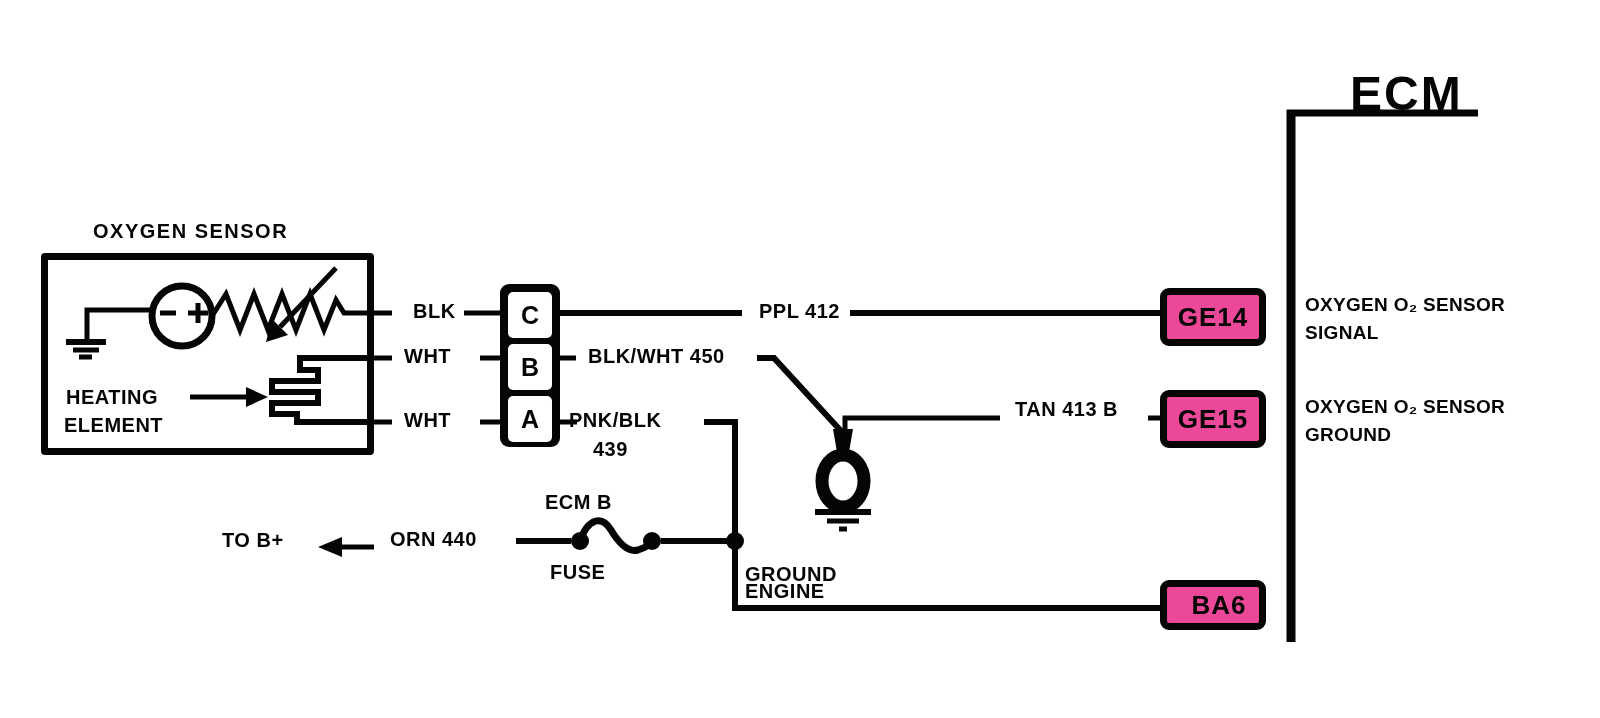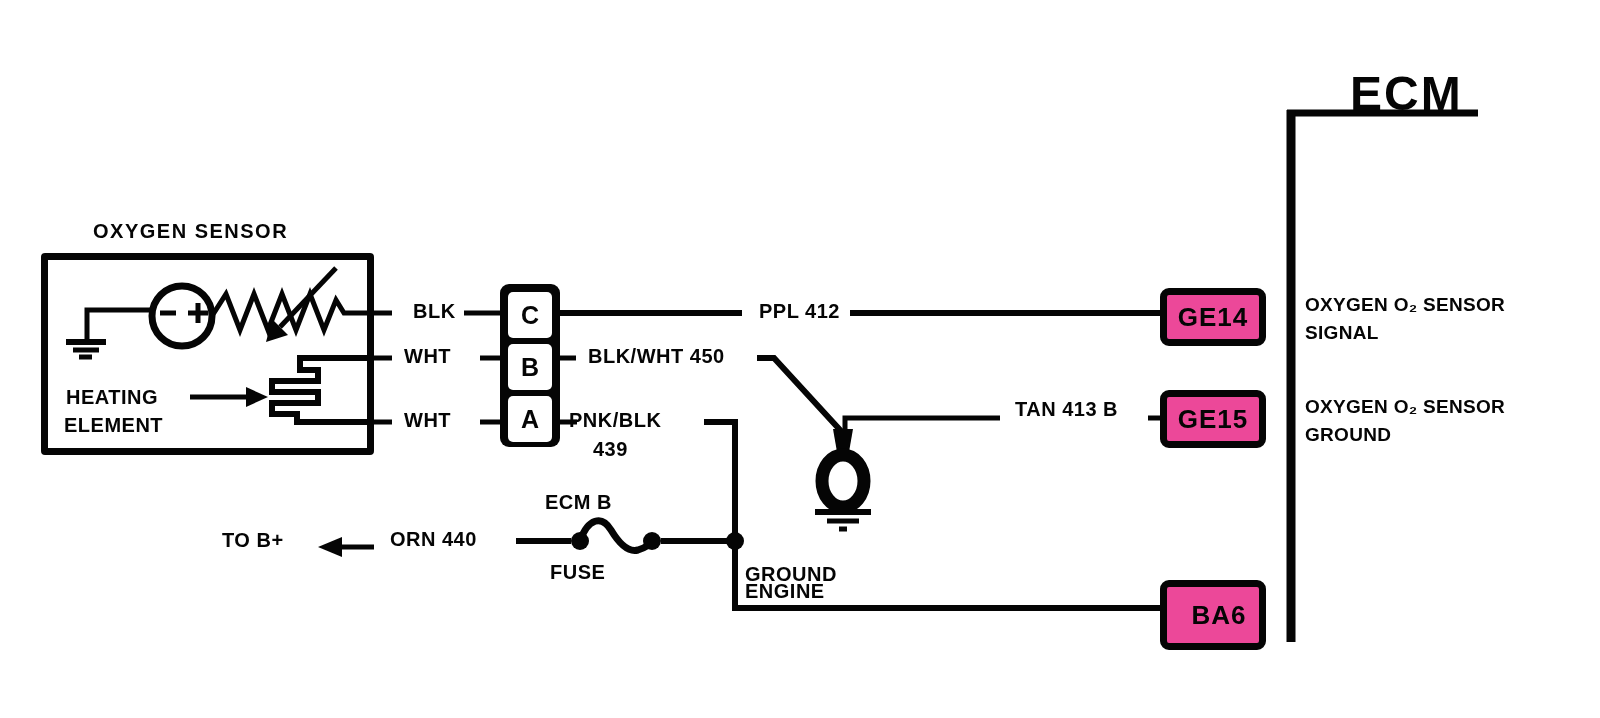--- a/index.html
+++ b/index.html
@@ -144,21 +144,21 @@
   <div class="pinbox" style="top:396px;">
     <span>A</span>
   </div>
 
   <div class="term" style="top:288px;">
     <span>GE14</span>
   </div>
   <div class="term" style="top:390px;">
     <span>GE15</span>
   </div>
-  <div class="term" style="top:580px;height:70px;padding-left:12px;">
+  <div class="term" style="top:580px;height:50px;padding-left:12px;">
     <span>BA6</span>
   </div>
 
   <div class="desc twolines" style="top:291px;">
     <div>OXYGEN O₂ SENSOR</div>
     <div>SIGNAL</div>
   </div>
   <div class="desc twolines" style="top:393px;">
     <div>OXYGEN O₂ SENSOR</div>
     <div>GROUND</div>

